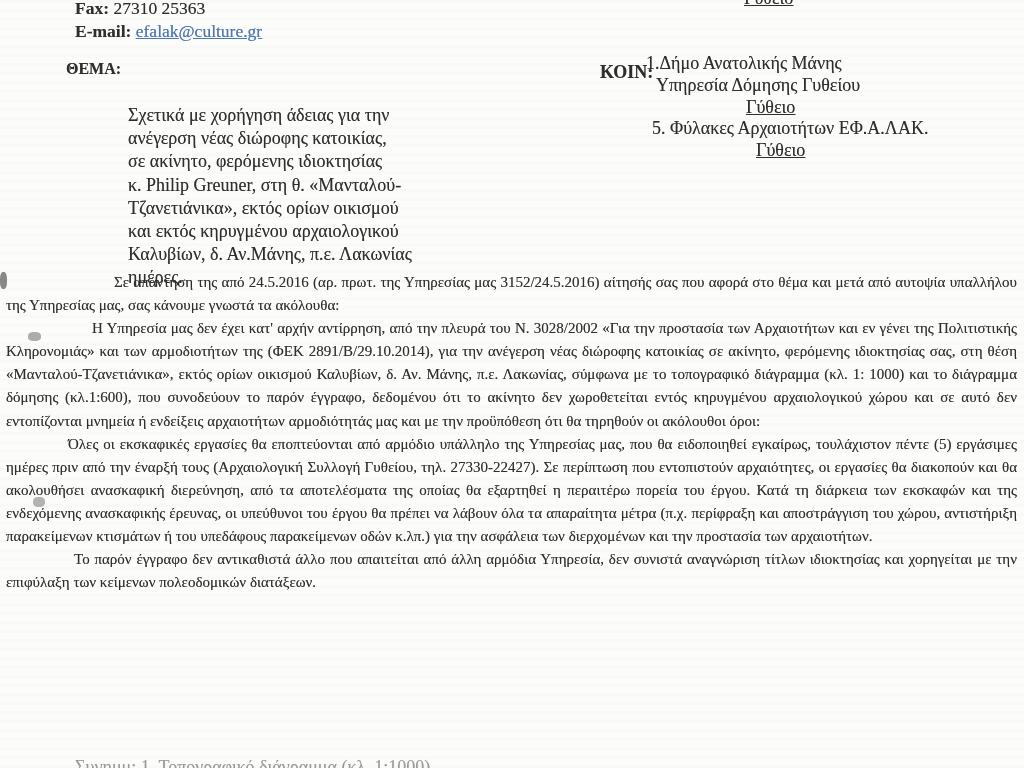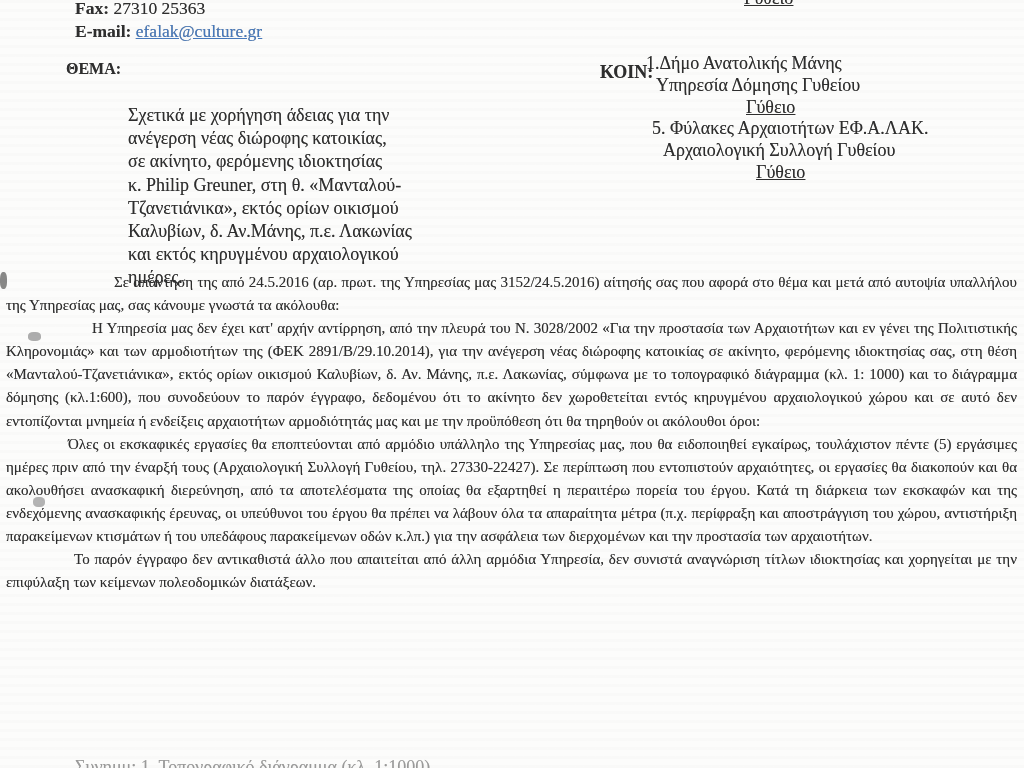--- a/index.html
+++ b/index.html
@@ -89,32 +89,31 @@
 
   <div class="top-city">Γύθειο</div>
 
   <div class="subject-label">ΘΕΜΑ:</div>
   <div class="subject">
     <div>Σχετικά με χορήγηση άδειας για την</div>
     <div>ανέγερση νέας διώροφης κατοικίας,</div>
     <div>σε ακίνητο, φερόμενης ιδιοκτησίας</div>
     <div>κ. Philip Greuner, στη θ. «Μανταλού-</div>
     <div>Τζανετιάνικα», εκτός ορίων οικισμού</div>
+    <div>και εκτός κηρυγμένου αρχαιολογικού</div>
     <div>Καλυβίων, δ. Αν.Μάνης, π.ε. Λακωνίας</div>
-    <div>και εκτός κηρυγμένου αρχαιολογικού</div>
     <div>ημέρες.</div>
   </div>
 
   <div class="cc-label">ΚΟΙΝ:</div>
   <div class="cc">
     <div class="r1a">1.Δήμο Ανατολικής Μάνης</div>
     <div class="r1b">Υπηρεσία Δόμησης Γυθείου</div>
     <div class="c1 city">Γύθειο</div>
     <div class="r2a">5. Φύλακες Αρχαιοτήτων ΕΦ.Α.ΛΑΚ.</div>
-    <div class="r2b">Αρχαιολογική Συλλογή Γυθείου</div>
     <div class="c2 city">Γύθειο</div>
   </div>
 
   <div class="body-text">
     <p class="ind-a">Σε απάντηση της από 24.5.2016 (αρ. πρωτ. της Υπηρεσίας μας 3152/24.5.2016) αίτησής σας που αφορά στο θέμα και μετά από αυτοψία υπαλλήλου της Υπηρεσίας μας, σας κάνουμε γνωστά τα ακόλουθα:</p>
     <p class="ind-b">Η Υπηρεσία μας δεν έχει κατ' αρχήν αντίρρηση, από την πλευρά του Ν. 3028/2002 «Για την προστασία των Αρχαιοτήτων και εν γένει της Πολιτιστικής Κληρονομιάς» και των αρμοδιοτήτων της (ΦΕΚ 2891/Β/29.10.2014), για την ανέγερση νέας διώροφης κατοικίας σε ακίνητο, φερόμενης ιδιοκτησίας σας, στη θέση «Μανταλού-Τζανετιάνικα», εκτός ορίων οικισμού Καλυβίων, δ. Αν. Μάνης, π.ε. Λακωνίας, σύμφωνα με το τοπογραφικό διάγραμμα (κλ. 1: 1000) και το διάγραμμα δόμησης (κλ.1:600), που συνοδεύουν το παρόν έγγραφο, δεδομένου ότι το ακίνητο δεν χωροθετείται εντός κηρυγμένου αρχαιολογικού χώρου και σε αυτό δεν εντοπίζονται μνημεία ή ενδείξεις αρχαιοτήτων αρμοδιότητάς μας και με την προϋπόθεση ότι θα τηρηθούν οι ακόλουθοι όροι:</p>
     <p class="ind-c">Όλες οι εκσκαφικές εργασίες θα εποπτεύονται από αρμόδιο υπάλληλο της Υπηρεσίας μας, που θα ειδοποιηθεί εγκαίρως, τουλάχιστον πέντε (5) εργάσιμες ημέρες πριν από την έναρξή τους (Αρχαιολογική Συλλογή Γυθείου, τηλ. 27330-22427). Σε περίπτωση που εντοπιστούν αρχαιότητες, οι εργασίες θα διακοπούν και θα ακολουθήσει ανασκαφική διερεύνηση, από τα αποτελέσματα της οποίας θα εξαρτηθεί η περαιτέρω πορεία του έργου. Κατά τη διάρκεια των εκσκαφών και της ενδεχόμενης ανασκαφικής έρευνας, οι υπεύθυνοι του έργου θα πρέπει να λάβουν όλα τα απαραίτητα μέτρα (π.χ. περίφραξη και αποστράγγιση του χώρου, αντιστήριξη παρακείμενων κτισμάτων ή του υπεδάφους παρακείμενων οδών κ.λπ.) για την ασφάλεια των διερχομένων και την προστασία των αρχαιοτήτων.</p>
     <p class="ind-e">Το παρόν έγγραφο δεν αντικαθιστά άλλο που απαιτείται από άλλη αρμόδια Υπηρεσία, δεν συνιστά αναγνώριση τίτλων ιδιοκτησίας και χορηγείται με την επιφύλαξη των κείμενων πολεοδομικών διατάξεων.</p>
   </div>
 

